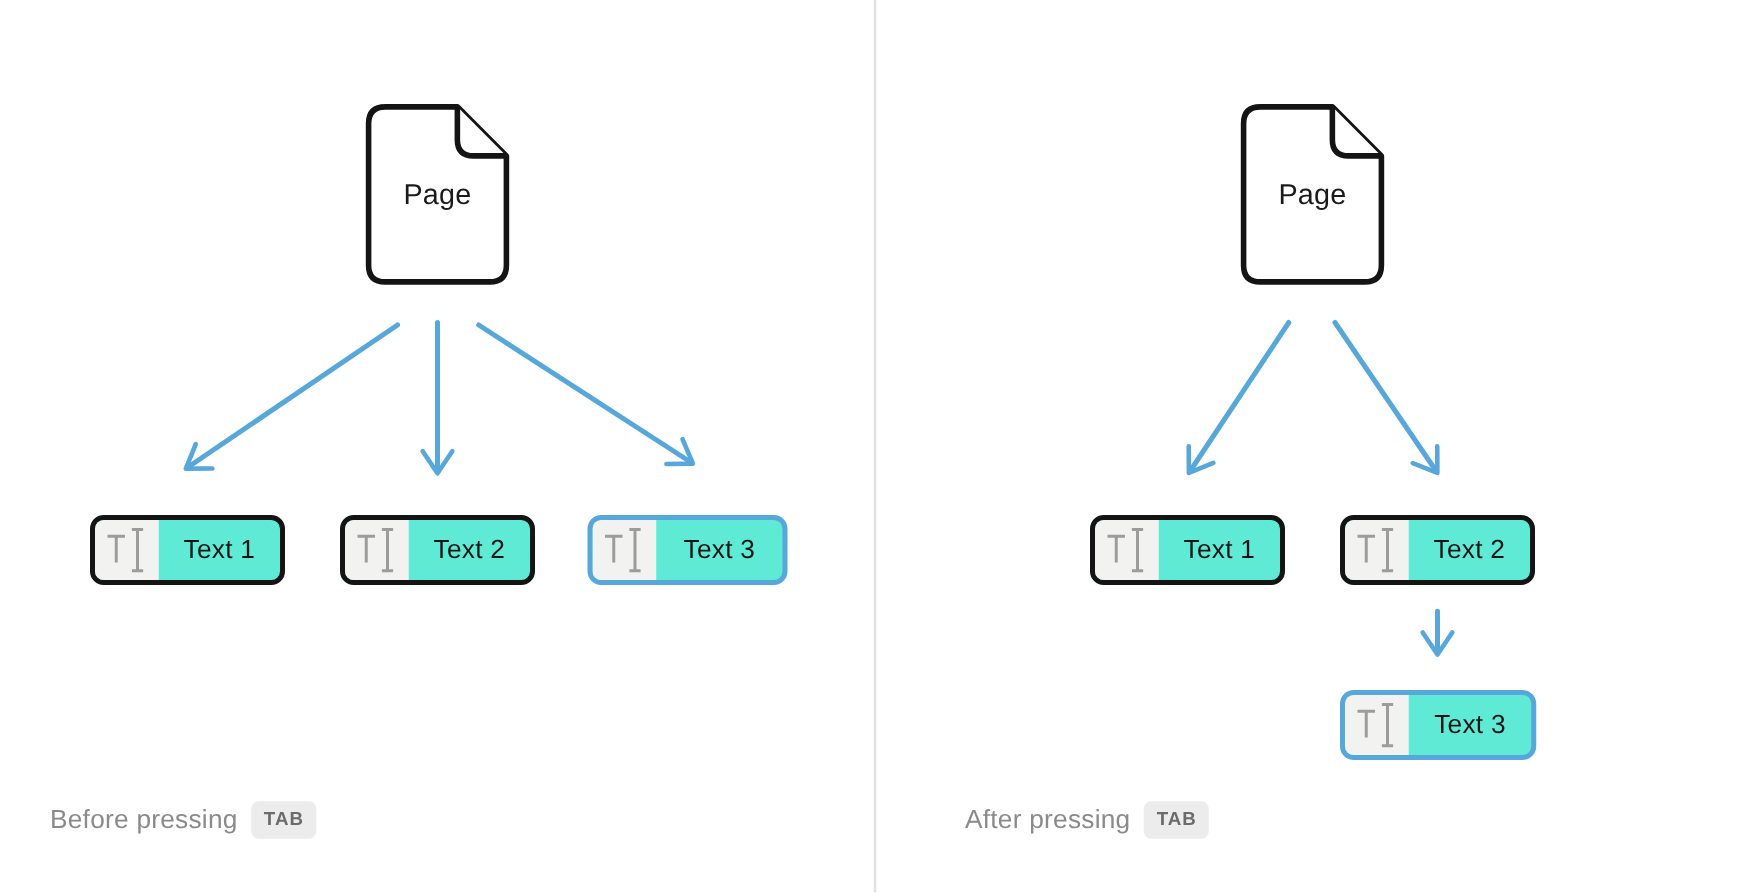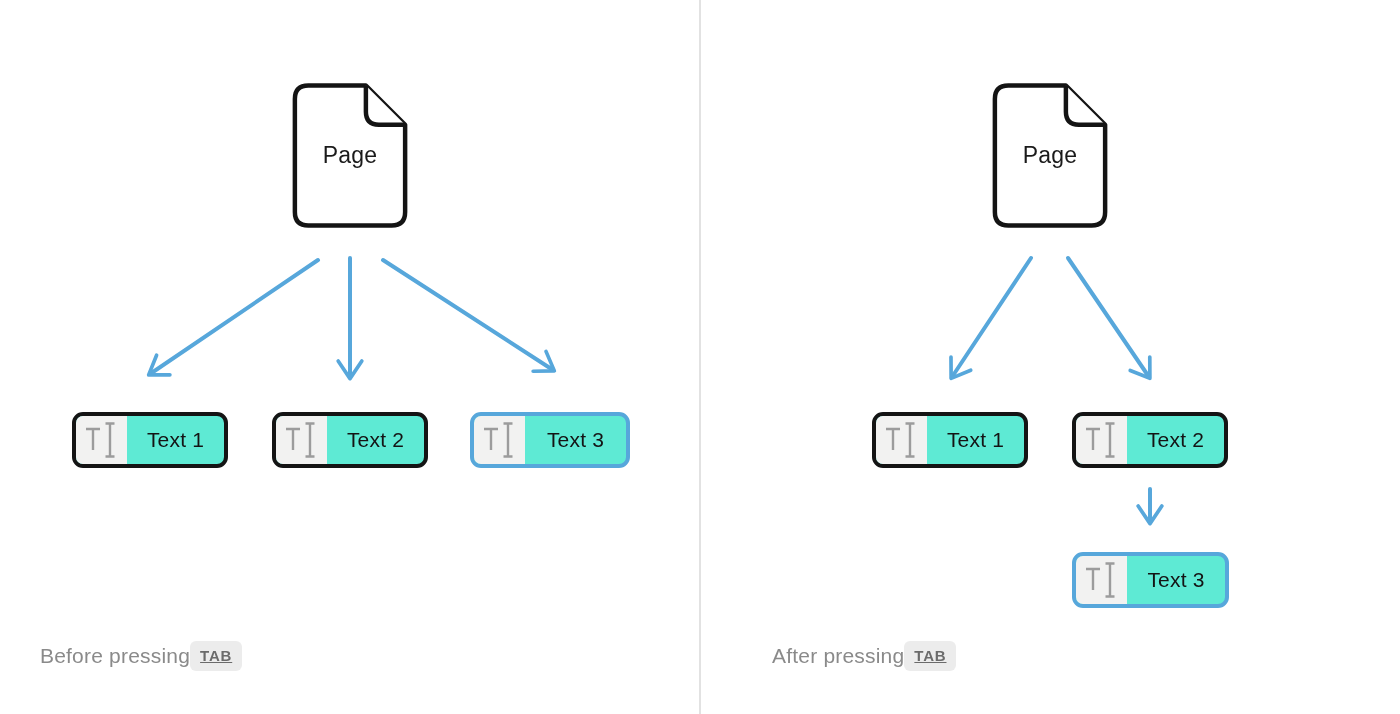--- a/index.html
+++ b/index.html
@@ -41,25 +41,25 @@
     display:flex;align-items:stretch;overflow:hidden;}
   .text-block.highlight{border-color:var(--highlight-blue);}
   .icon-cell{width:51px;flex:0 0 51px;background:var(--icon-cell-bg);
     display:flex;align-items:center;justify-content:center;}
   .ti-icon{width:36px;height:40px;}
   .ti-icon path{stroke:var(--icon-glyph-gray);stroke-width:2.4;fill:none;}
   .block-label{flex:1;display:flex;align-items:center;justify-content:center;
     font-size:21px;font-weight:500;color:#141414;letter-spacing:.2px;}
 
   
-  .caption{position:absolute;top:640px;height:32px;display:flex;align-items:center;}
+  .caption{position:absolute;top:640px;height:32px;display:flex;align-items:center;gap:11px;}
   .caption-text{font-size:21px;color:var(--caption-gray);letter-spacing:.2px;}
   .key-badge{background:var(--key-badge-bg);color:var(--key-badge-text);
     font-size:15px;font-weight:700;letter-spacing:.8px;
-    padding:5px 10px;border-radius:6px;line-height:1.3;text-decoration:underline;}
+    padding:5px 10px;border-radius:6px;line-height:1.3;}
 </style>
 </head>
 <body>
 
 <div class="canvas">
 
   <div class="divider"></div>
 
   <svg class="arrows-overlay" viewBox="0 0 1400 714" xmlns="http://www.w3.org/2000/svg">
     <defs>

